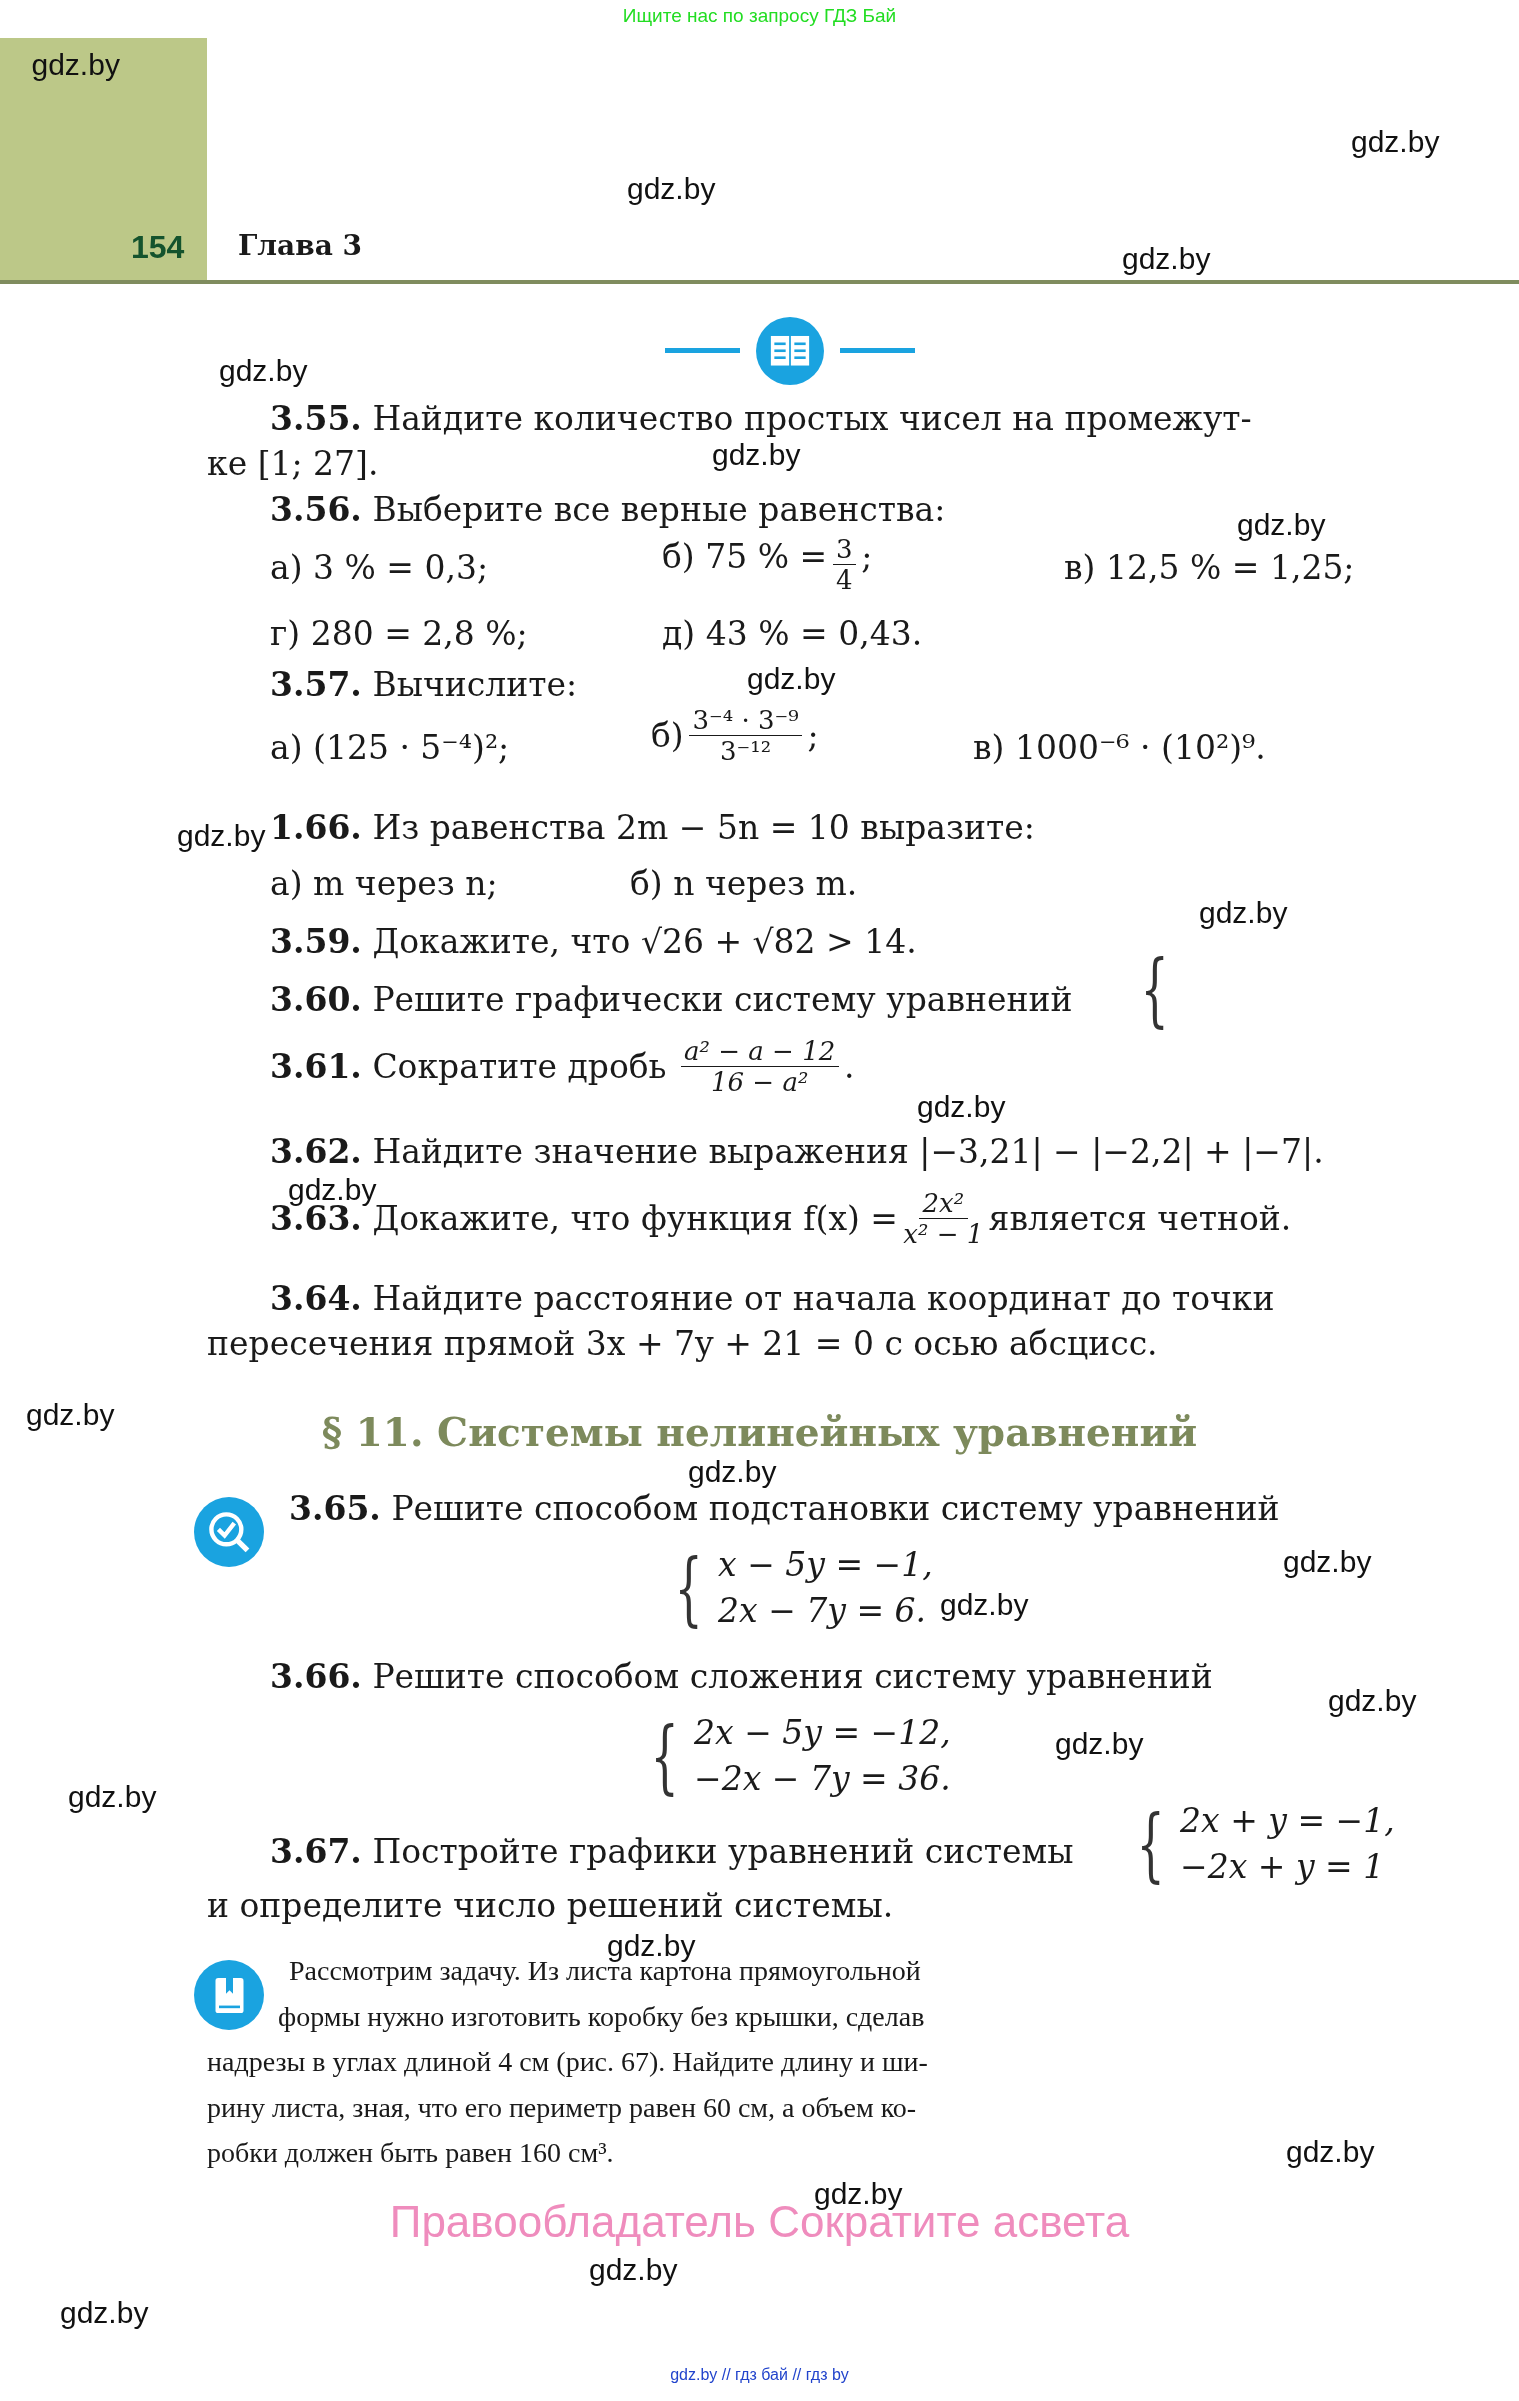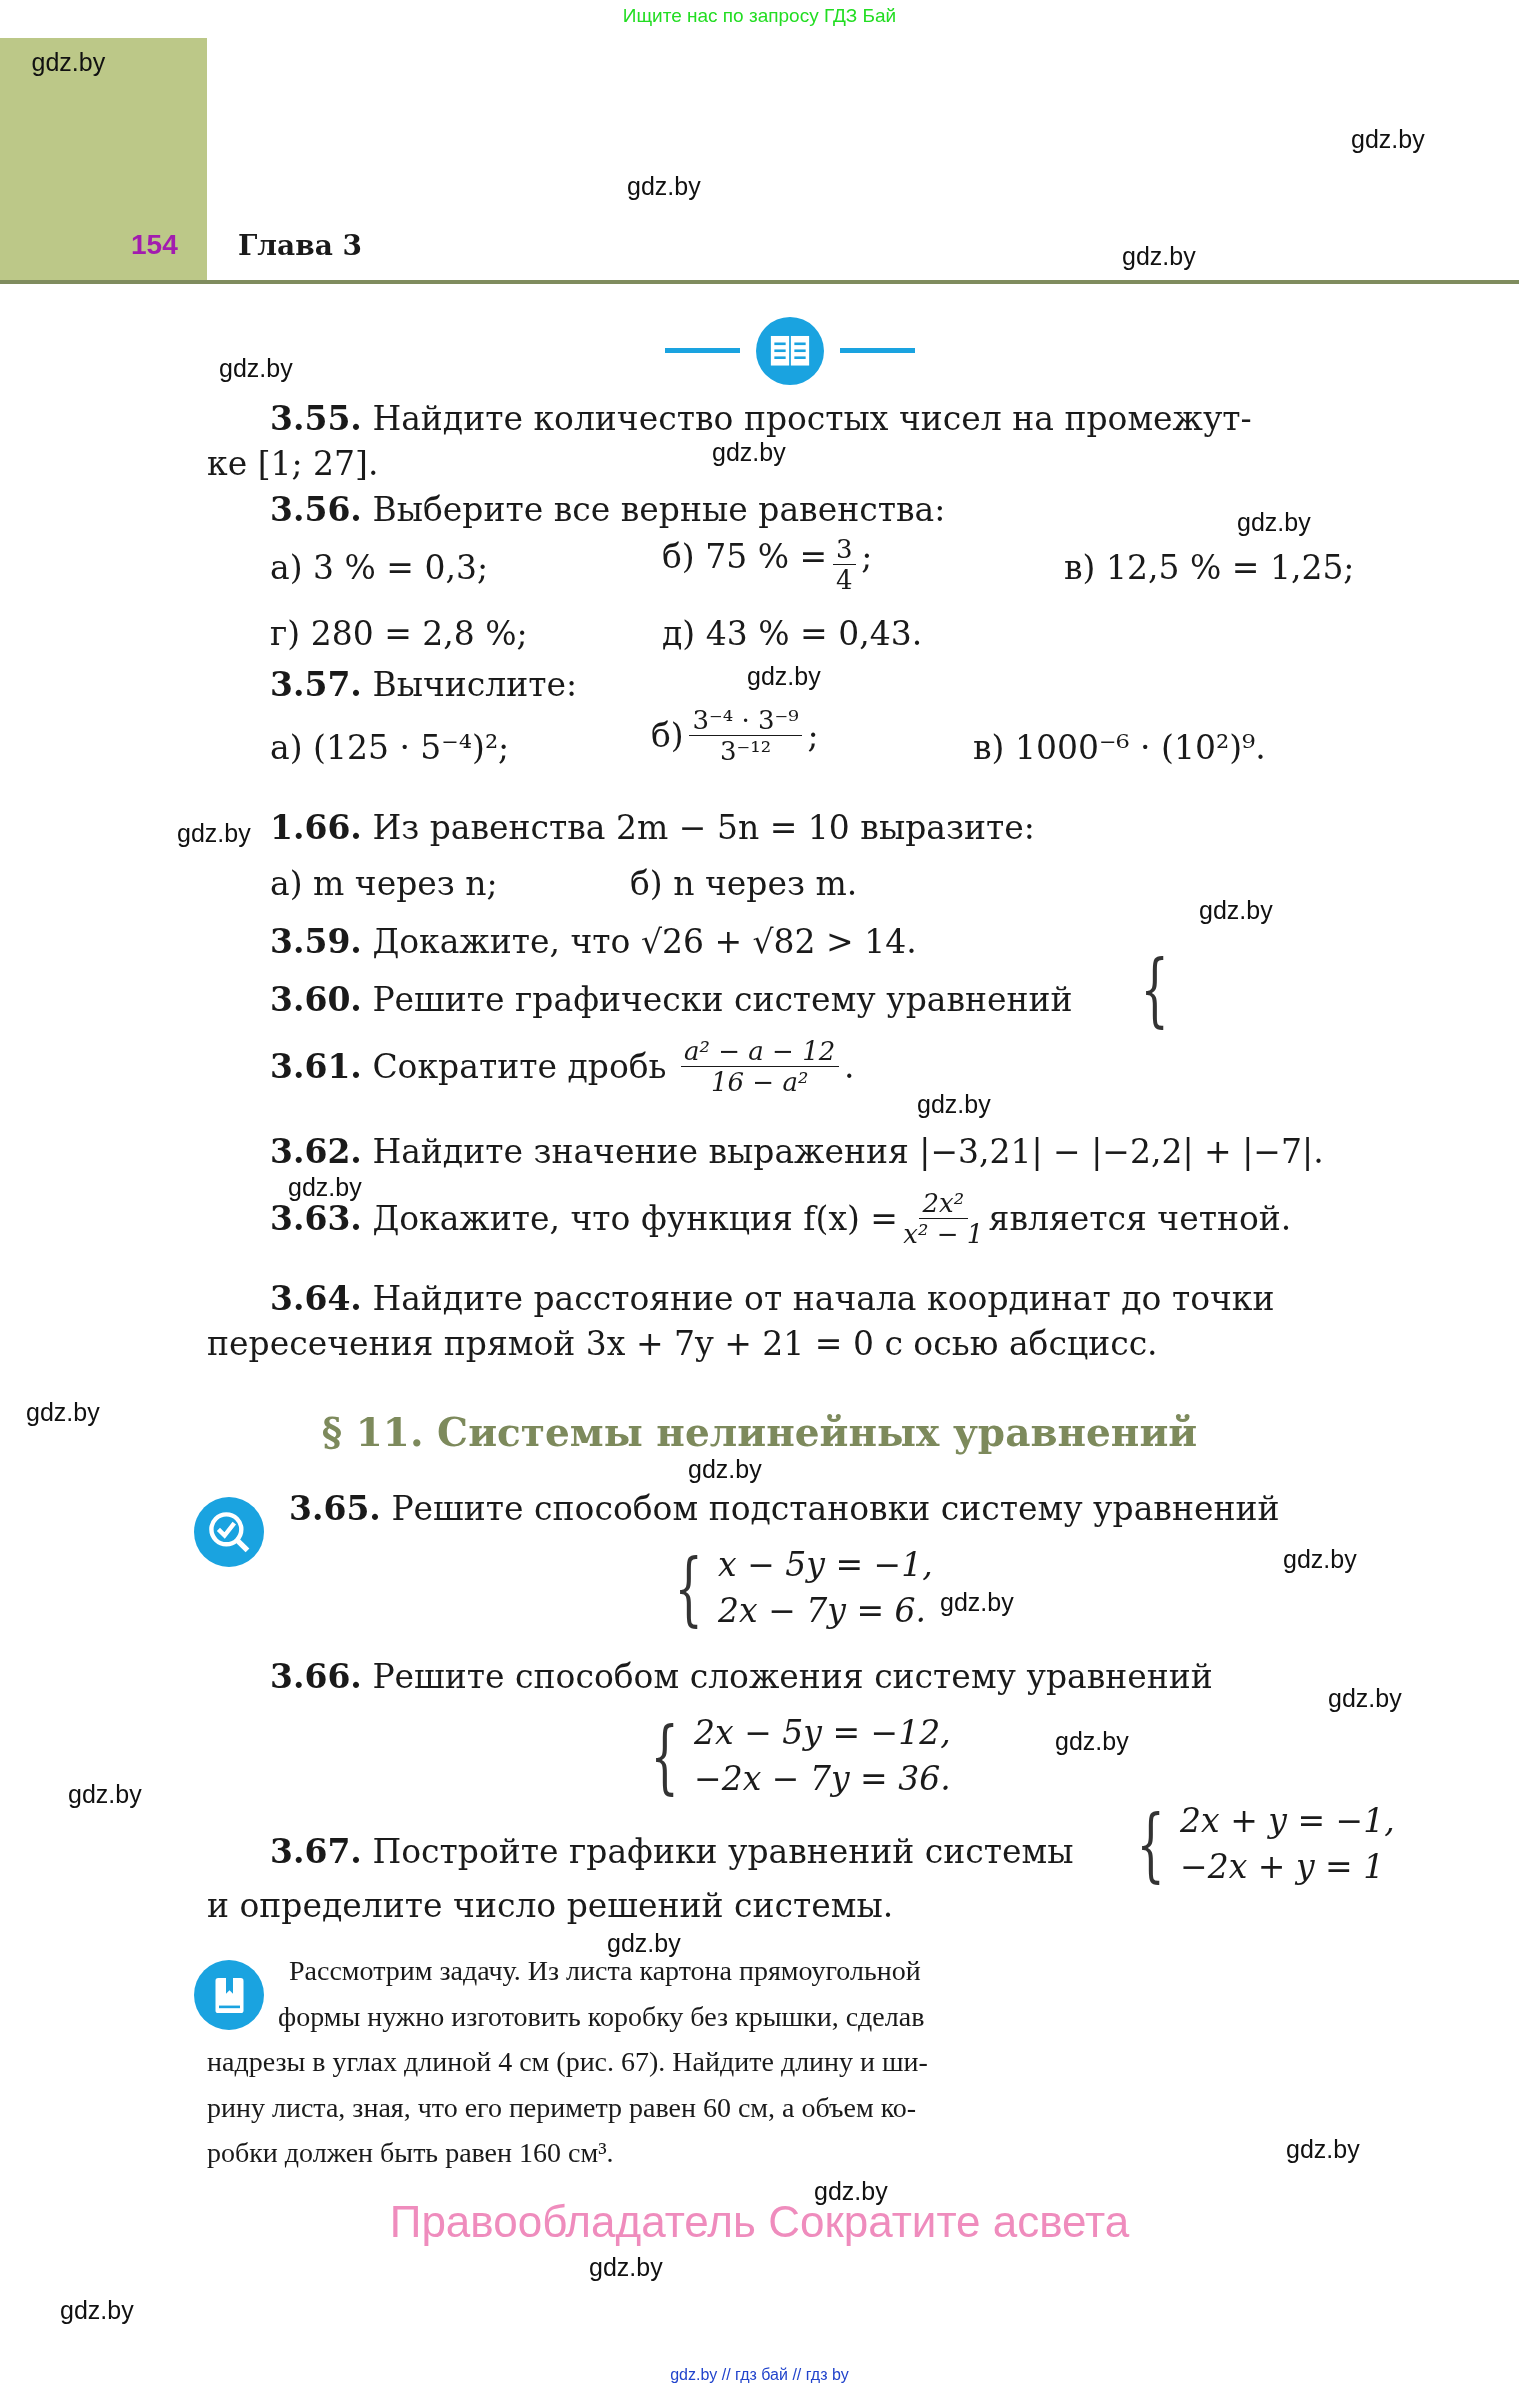--- a/index.html
+++ b/index.html
@@ -1,23 +1,23 @@
 <!DOCTYPE html>
 <html style="font-size:14px"><head>
 <meta charset="utf-8">
 <style>
   html,body{margin:0;padding:0;background:#fff;}
   body{width:1519px;height:2401px;position:relative;overflow:hidden;font-family:"DejaVu Serif",serif;color:#1a1a1a;}
   .abs{position:absolute;}
   .top-banner{left:0;top:5.3px;width:1519px;text-align:center;font-family:"Liberation Sans",sans-serif;font-size:19px;color:#22dd22;}
   .green-band{left:0;top:38px;width:207px;height:245px;background:#bcc888;}
   .rule{left:0;top:280px;width:1519px;height:4.4px;background:#7f8c5e;}
-  .page-num{left:131px;top:229px;font-family:"Liberation Sans",sans-serif;font-weight:bold;font-size:28px;color:#a21caf;}
+  .page-num{left:131px;top:229px;font-family:"Liberation Sans",sans-serif;font-weight:bold;font-size:32px;color:#14532d;}
   .chapter{left:238px;top:229px;font-size:28px;font-weight:bold;}
-  .wm{font-family:"Liberation Sans",sans-serif;font-size:25px;color:#111;}
+  .wm{font-family:"Liberation Sans",sans-serif;font-size:30px;color:#111;}
   .divider-line{height:5.3px;background:#1aa3e0;}
   .circle-icon{border-radius:50%;background:#1aa3e0;display:flex;align-items:center;justify-content:center;}
   .txt{font-size:33px;line-height:46px;white-space:nowrap;}
   .num{font-weight:bold;}
   .i{font-style:italic;}
   .frac{display:inline-flex;flex-direction:column;align-items:center;vertical-align:middle;font-size:26px;line-height:30px;margin:0 5.3px;}
   .frac .n{border-bottom:1.8px solid #1a1a1a;padding:0 3.5px;}
   .sys{display:inline-flex;align-items:center;vertical-align:middle;}
   .brace{font-size:81px;font-weight:100;line-height:81px;margin-right:3.5px;transform:scaleX(0.55);color:#333;}
   .sys-lines{display:flex;flex-direction:column;font-size:33px;line-height:46px;}

